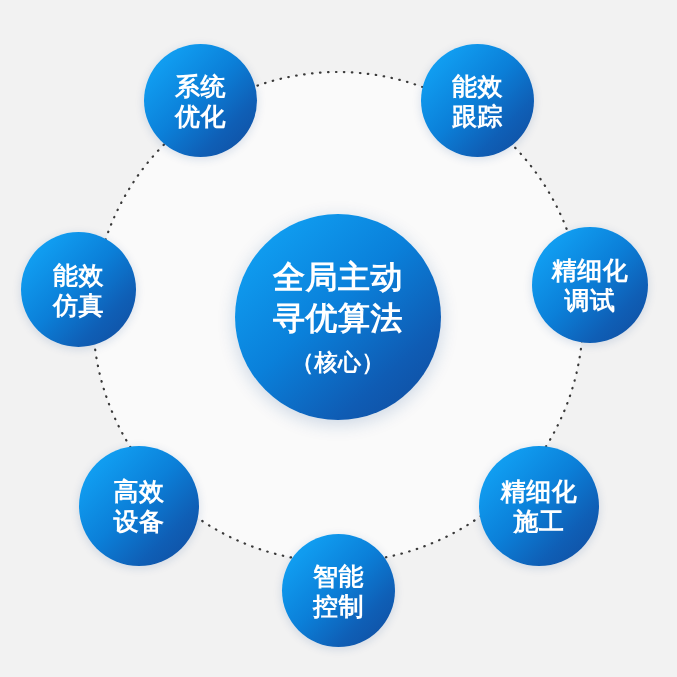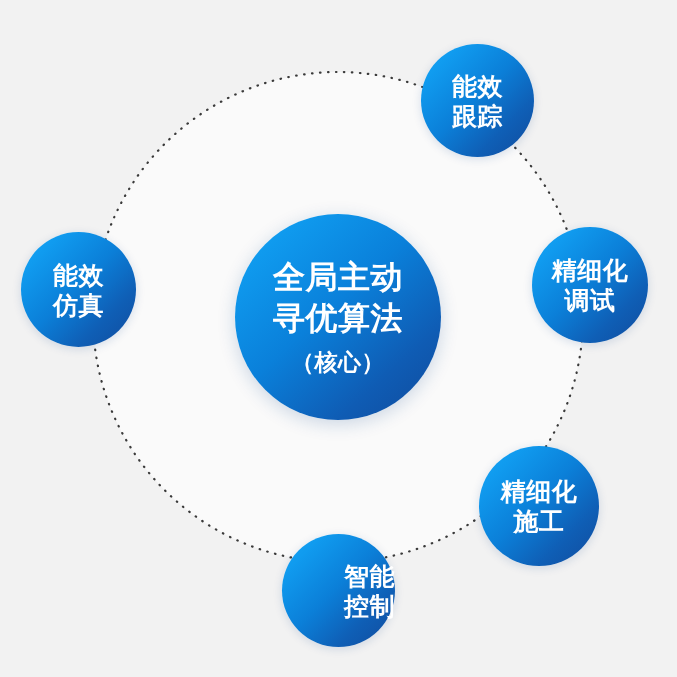--- a/index.html
+++ b/index.html
@@ -82,41 +82,45 @@
   }
   
   .satellite .node-label {
     font-size: 25px;
     line-height: 1.2;
   }
   #node-top-left   { left: 144px; top: 44px;  width: 113px; height: 113px; }
   #node-top-right  { left: 421px; top: 44px;  width: 113px; height: 113px; }
   #node-right      { left: 532px; top: 227px; width: 116px; height: 116px; }
   #node-bottom-right { left: 479px; top: 446px; width: 120px; height: 120px; }
-  #node-bottom     { left: 282px; top: 534px; width: 113px; height: 113px; justify-content: flex-end; }
+  #node-bottom     { left: 282px; top: 534px; width: 113px; height: 113px; }
   #node-bottom-left{ left: 79px;  top: 446px; width: 120px; height: 120px; }
   #node-left       { left: 21px;  top: 232px; width: 115px; height: 115px; }
 </style>
 </head>
 <body>
 
 <div id="diagram">
 
   <div class="inner-disc"></div>
 
   <svg class="ring-svg" viewBox="0 0 677 677" aria-hidden="true">
     <circle cx="338" cy="317" r="245" fill="none" stroke="#3a3a3a" stroke-width="2.2" stroke-linecap="round" stroke-dasharray="0.5 7.5"></circle>
   </svg>
 
   <div class="node" id="node-center">
     <span class="node-label">全局主动
 寻优算法</span>
     <span class="node-sublabel">（核心）</span>
   </div>
 
+  <div class="node satellite" id="node-top-left">
+    <span class="node-label">系统
+优化</span>
+  </div>
 
   <div class="node satellite" id="node-top-right">
     <span class="node-label">能效
 跟踪</span>
   </div>
 
   <div class="node satellite" id="node-right">
     <span class="node-label">精细化
 调试</span>
   </div>
@@ -124,19 +128,23 @@
   <div class="node satellite" id="node-bottom-right">
     <span class="node-label">精细化
 施工</span>
   </div>
 
   <div class="node satellite" id="node-bottom">
     <span class="node-label">智能
 控制</span>
   </div>
 
+  <div class="node satellite" id="node-bottom-left">
+    <span class="node-label">高效
+设备</span>
+  </div>
 
   <div class="node satellite" id="node-left">
     <span class="node-label">能效
 仿真</span>
   </div>
 
 </div>
 
 </body></html>

